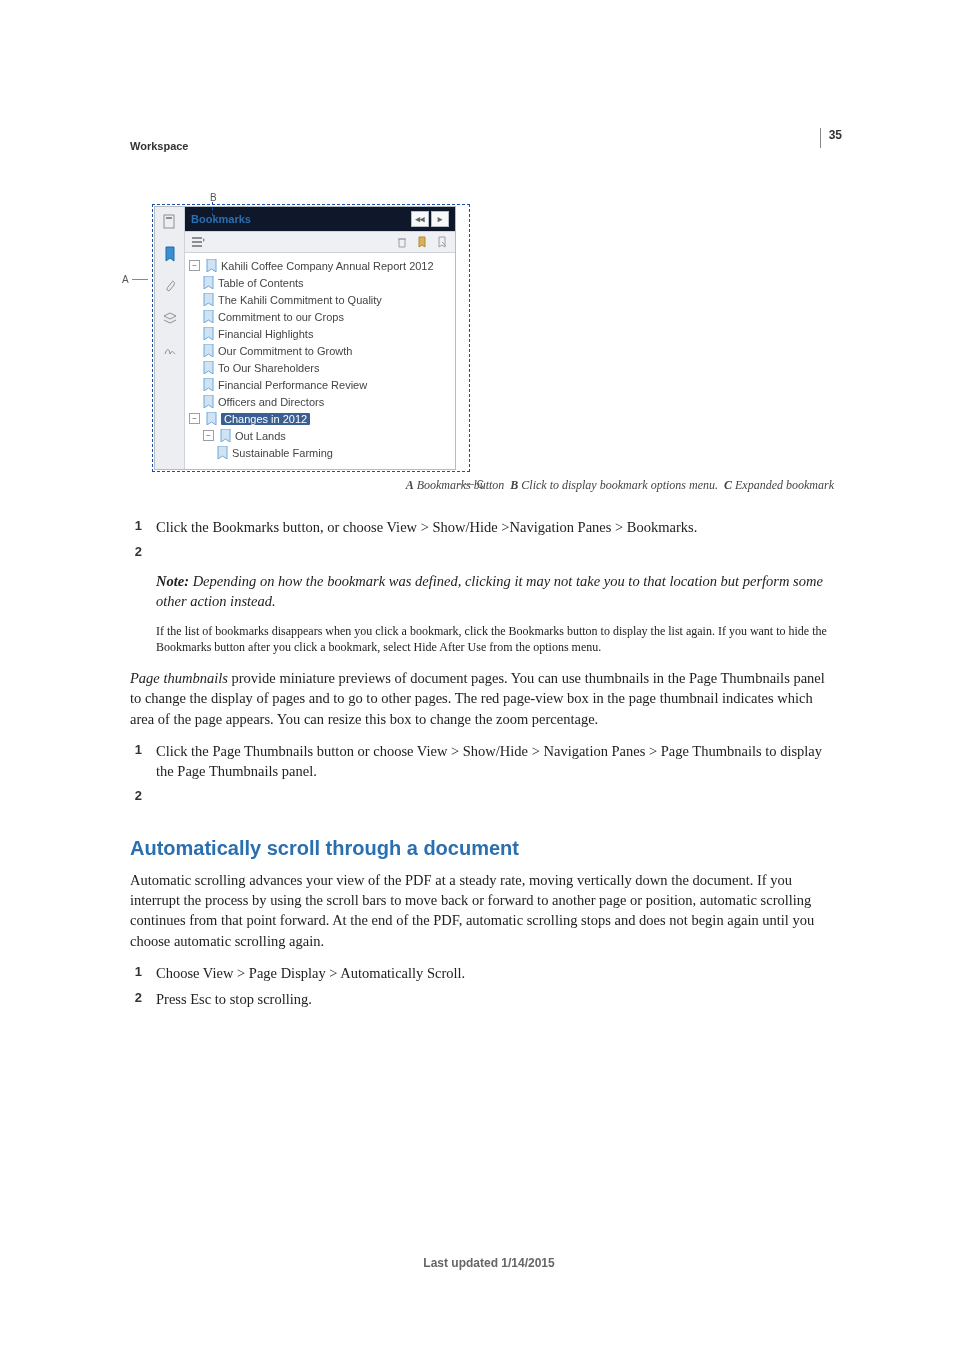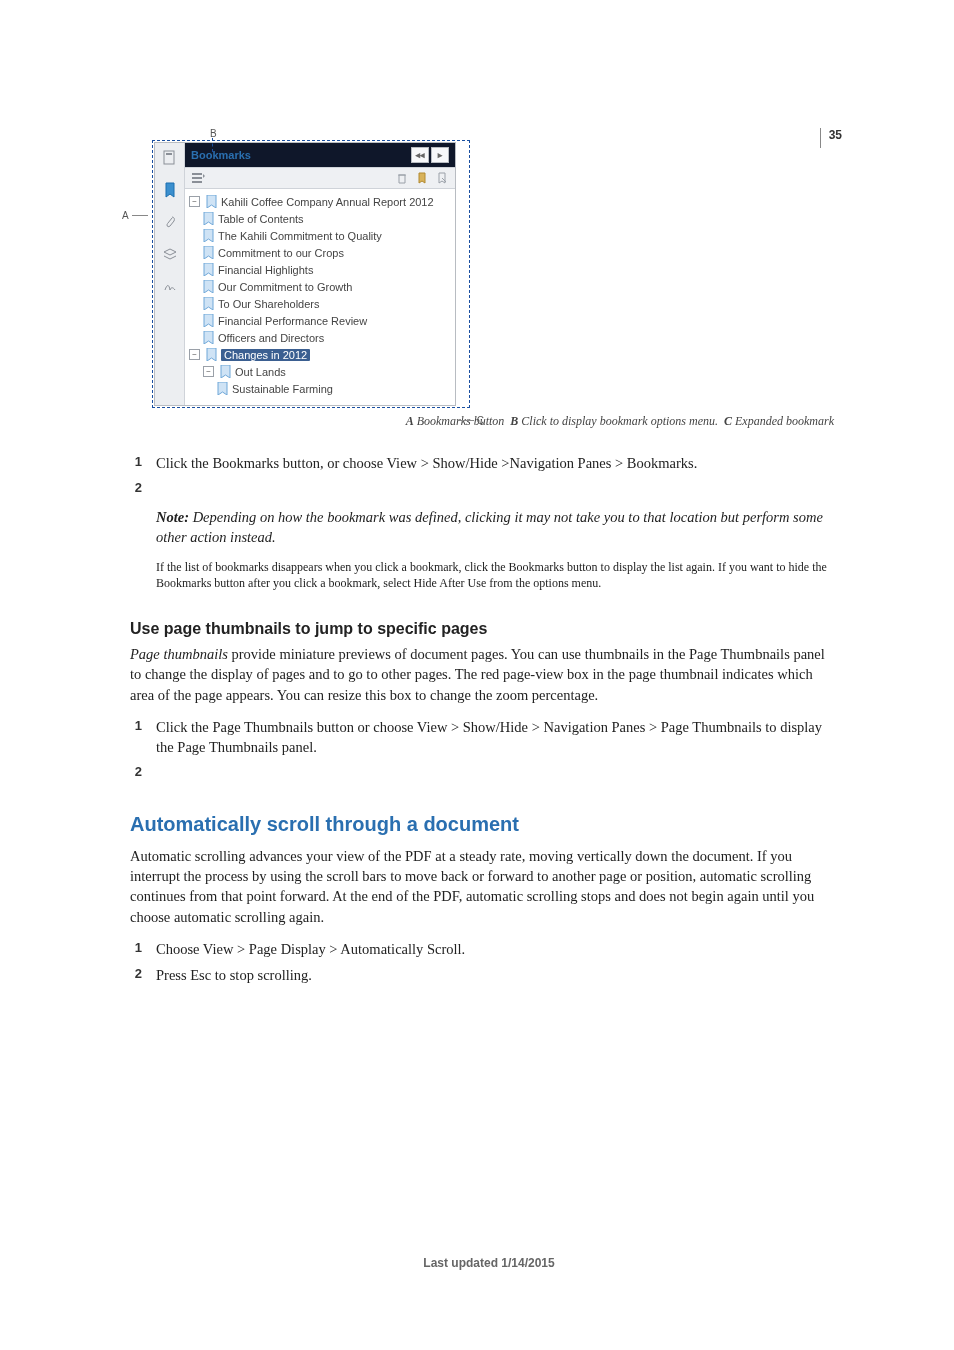--- a/index.html
+++ b/index.html
@@ -150,20 +150,21 @@
     text-align: center;
     font-family: "Myriad Pro", Arial, sans-serif;
     font-weight: 700; font-size: 12px; color: #666; padding-left: 12px;
   }
 </style>
 </head>
 <body>
 
 <div class="page">
   <div class="page-number-box">35</div>
+  <div class="section-label">Workspace</div>
 
   <div class="figure-wrap">
     <span class="callout-a">A</span>
     <span class="callout-b">B</span>
     <span class="callout-c">C</span>
     <div class="dash-line" style="left:82px; top:-2px; width:0; height:14px; border-top:none; border-left:1px dashed #1a4fa0;"></div>
 
     <div class="panel-frame">
       <div class="panel">
         <div class="nav-rail">
@@ -354,21 +355,20 @@
       </li>
   </ol>
 
   <div class="note">
     <span class="ntitle">Note:</span>
     <span>Depending on how the bookmark was defined, clicking it may not take you to that location but perform some other action instead.</span>
   </div>
 
   <div class="para">If the list of bookmarks disappears when you click a bookmark, click the Bookmarks button to display the list again. If you want to hide the Bookmarks button after you click a bookmark, select Hide After Use from the options menu.</div>
 
-  <h3 class="subhead">Use page thumbnails to jump to specific pages</h3>
   <p class="body-text">
     <em>Page thumbnails</em><span> provide miniature previews of document pages. You can use thumbnails in the Page Thumbnails panel to change the display of pages and to go to other pages. The red page-view box in the page thumbnail indicates which area of the page appears. You can resize this box to change the zoom percentage.</span>
   </p>
   <ol class="ol">
     <li>
         <span class="num">1</span>
         <span>Click the Page Thumbnails button or choose View &gt; Show/Hide &gt; Navigation Panes &gt; Page Thumbnails to display the Page Thumbnails panel.</span>
       </li>
     <li>
         <span class="num">2</span>

